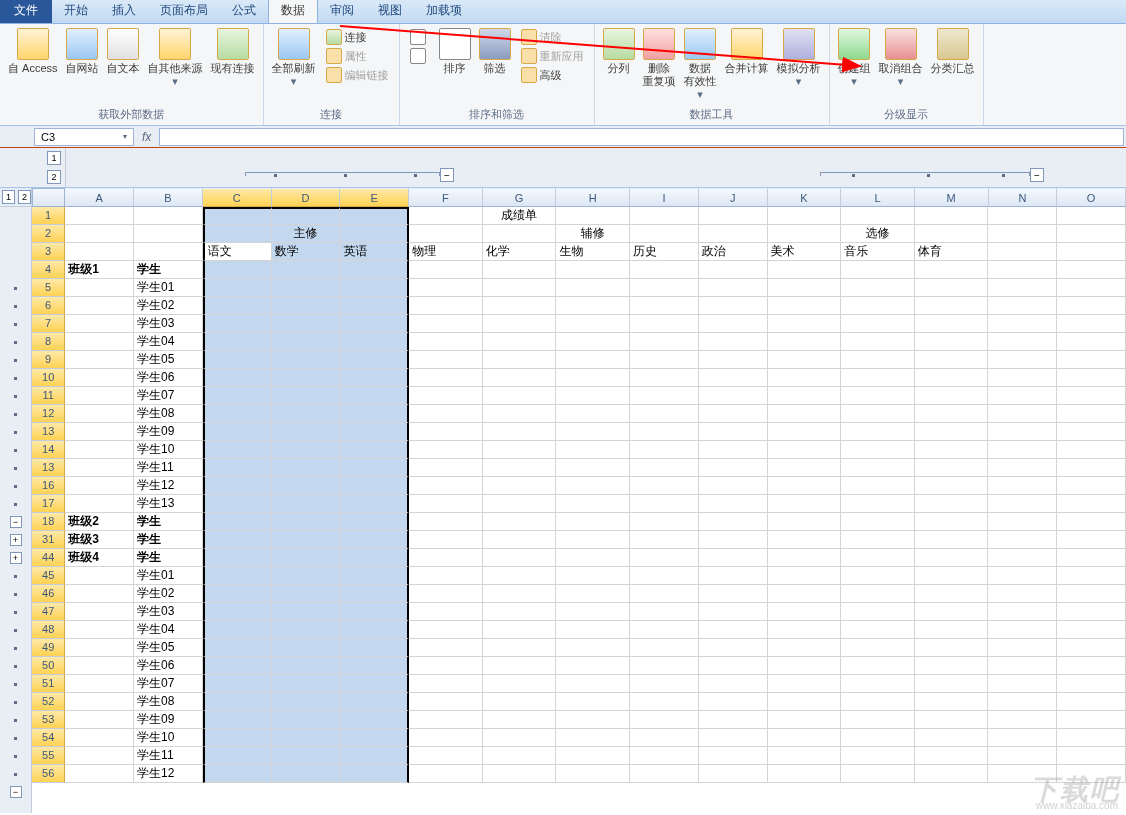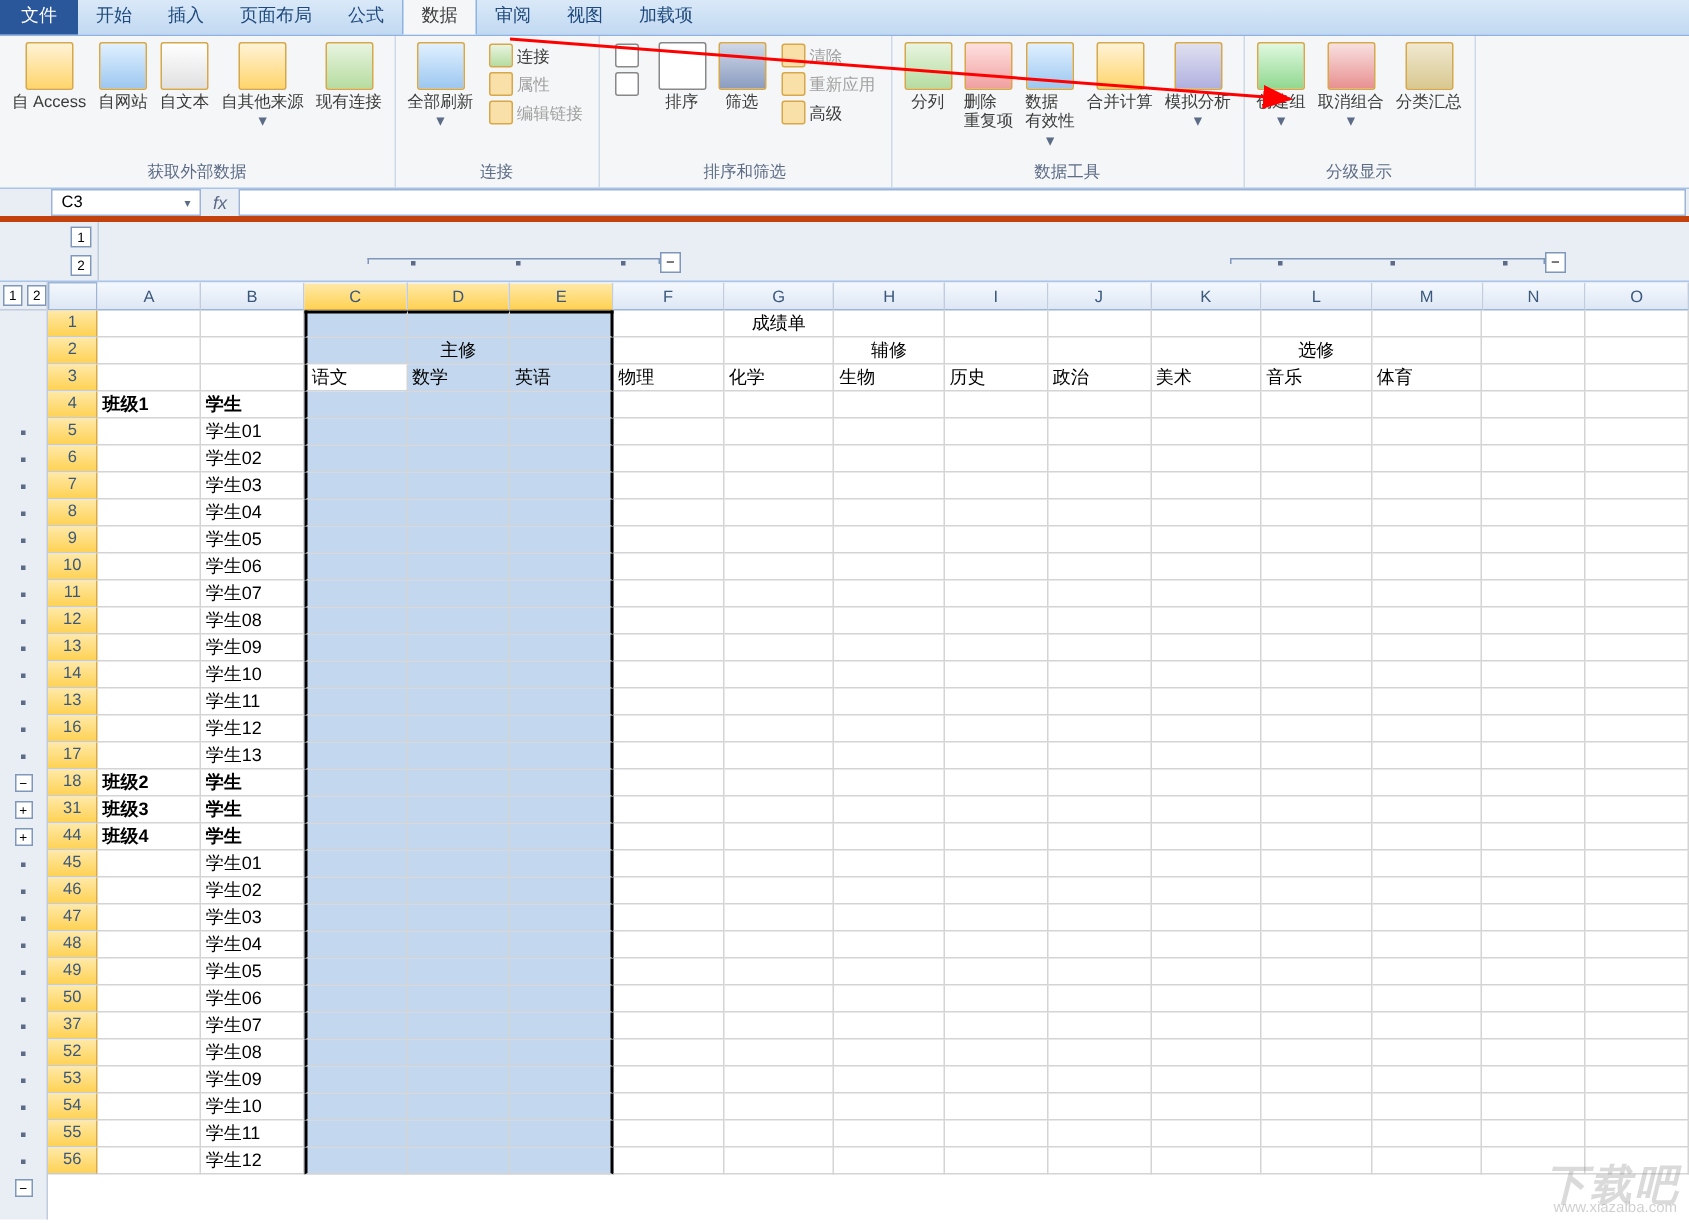--- a/index.html
+++ b/index.html
@@ -11,32 +11,32 @@
 .tab.file { background: #2a579a; color: #fff; padding: 4px 14px; }
 .tab.active { background: #f5f6f7; border: 1px solid #8db2e3; border-bottom: none; border-radius: 3px 3px 0 0; color: #3b3b3b; }
 
 
 .ribbon { height: 102px; background: #f5f6f7; border-bottom: 1px solid #a9c4e9; display: flex; position: relative; }
 .group { border-right: 1px solid #cdd9e8; display: flex; flex-direction: column; padding: 2px 4px 0 4px; }
 .group-items { flex: 1; display: flex; align-items: flex-start; }
 .group-label { text-align: center; font-size: 11px; color: #5c6b86; padding: 2px 0 3px 0; }
 .bigbtn { display: flex; flex-direction: column; align-items: center; padding: 2px 4px; min-width: 40px; cursor: pointer; color: #3b3b3b; }
 .bigbtn .ic { width: 32px; height: 32px; margin-bottom: 2px; }
-.bigbtn span { font-size: 11px; line-height: 13px; }
+.bigbtn span { font-size: 11px; line-height: 13px; text-align: center; }
 .smallbtn { display: flex; align-items: center; padding: 1px 4px; color: #3b3b3b; cursor: pointer; font-size: 11px; }
 .smallbtn.dis { color: #a0a0a0; }
 .smallbtn .ic { width: 16px; height: 16px; margin-right: 3px; }
 .stack { display: flex; flex-direction: column; justify-content: center; gap:1px; padding: 2px 2px; }
 .dd { font-size: 8px; color: #5c6b86; }
 
 
 .arrow { position: absolute; top: 0; left: 340px; width: 530px; height: 50px; pointer-events:none; }
 
 
-.fbar { height: 22px; background: #e9edf4; border-bottom: 4px solid #c2410c; display: flex; align-items: center; }
+.fbar { height: 22px; background: #e9edf4; border-bottom: 1px solid #c2410c; display: flex; align-items: center; }
 .namebox { width: 100px; height: 18px; background: #fff; border: 1px solid #9db4d6; margin-left: 34px; display:flex; align-items:center; padding: 0 6px; font-size: 11px; }
 .namebox .ddarr { margin-left:auto; color:#5c6b86; font-size:8px; }
 .fx { margin: 0 8px; font-style: italic; color: #5c6b86; }
 .finput { flex:1; height:18px; background:#fff; border:1px solid #9db4d6; margin-right:2px; }
 
 
 .outline-cols { height: 40px; background: #e9edf4; border-bottom: 1px solid #a9c4e9; display:flex; }
 .outline-cols .corner { width: 66px; border-right:1px solid #c1ccdd; display:flex; flex-direction:column; }
 .corner .lvlrow { flex:1; display:flex; align-items:center; justify-content:flex-end; padding-right:4px; }
 .lvlbox { width:14px; height:14px; border:1px solid #7f97b9; background:#fff; font-size:9px; display:flex; align-items:center; justify-content:center; margin-left:2px; }
@@ -877,21 +877,21 @@
           <div class="cell" style="width: 75px;"></div>
           <div class="cell" style="width: 70px;"></div>
           <div class="cell" style="width: 70px;"></div>
           <div class="cell" style="width: 75px;"></div>
           <div class="cell" style="width: 75px;"></div>
           <div class="cell" style="width: 75px;"></div>
           <div class="cell" style="width: 70px;"></div>
           <div class="cell" style="width: 70px;"></div>
         </div>
         <div class="row">
-          <div class="rh sel">37</div>
+          <div class="rh sel">51</div>
           <div class="cell" style="width: 70px;"></div>
           <div class="cell" style="width: 70px;">学生07</div>
           <div class="cell selc selborder-left" style="width: 70px;"></div>
           <div class="cell selc" style="width: 70px;"></div>
           <div class="cell selc selborder-right" style="width: 70px;"></div>
           <div class="cell" style="width: 75px;"></div>
           <div class="cell" style="width: 75px;"></div>
           <div class="cell" style="width: 75px;"></div>
           <div class="cell" style="width: 70px;"></div>
           <div class="cell" style="width: 70px;"></div>

